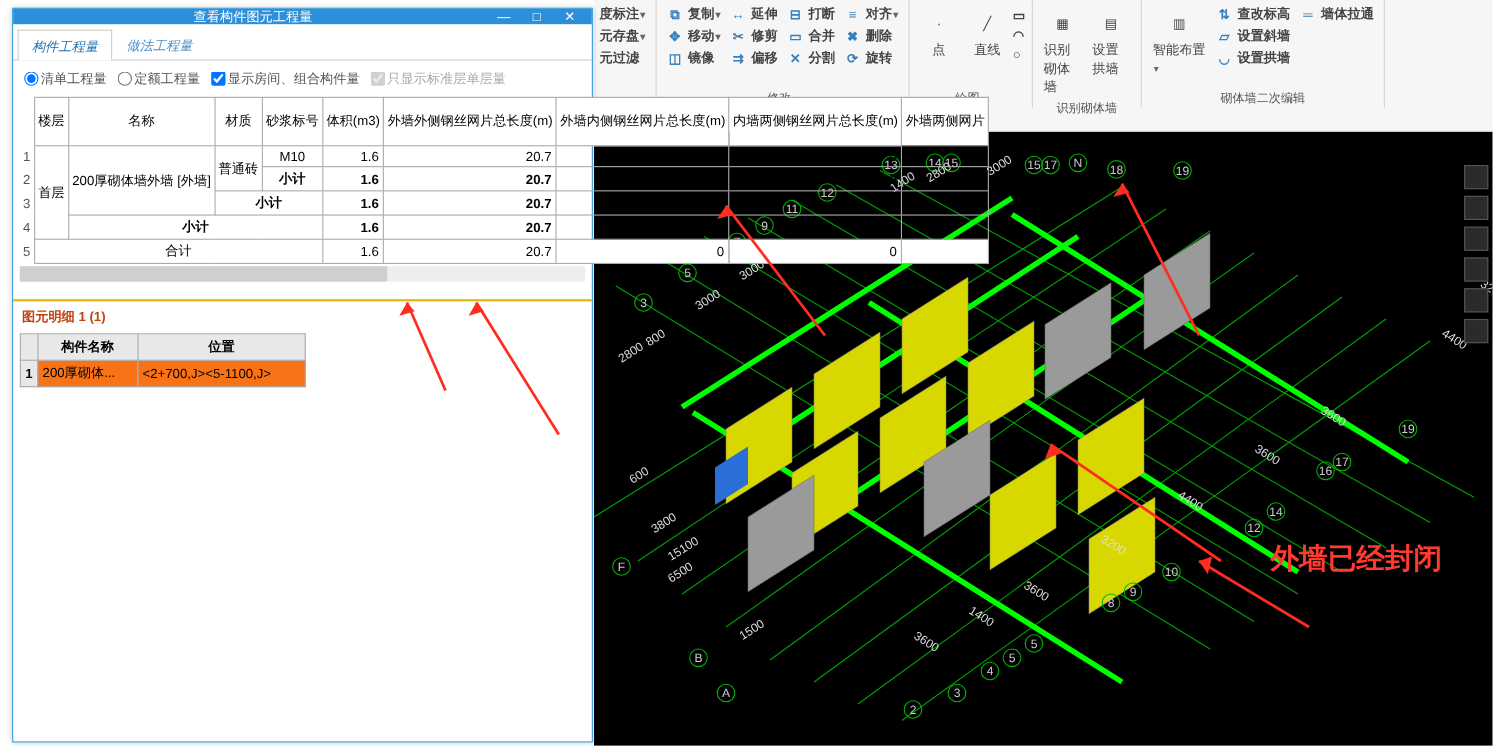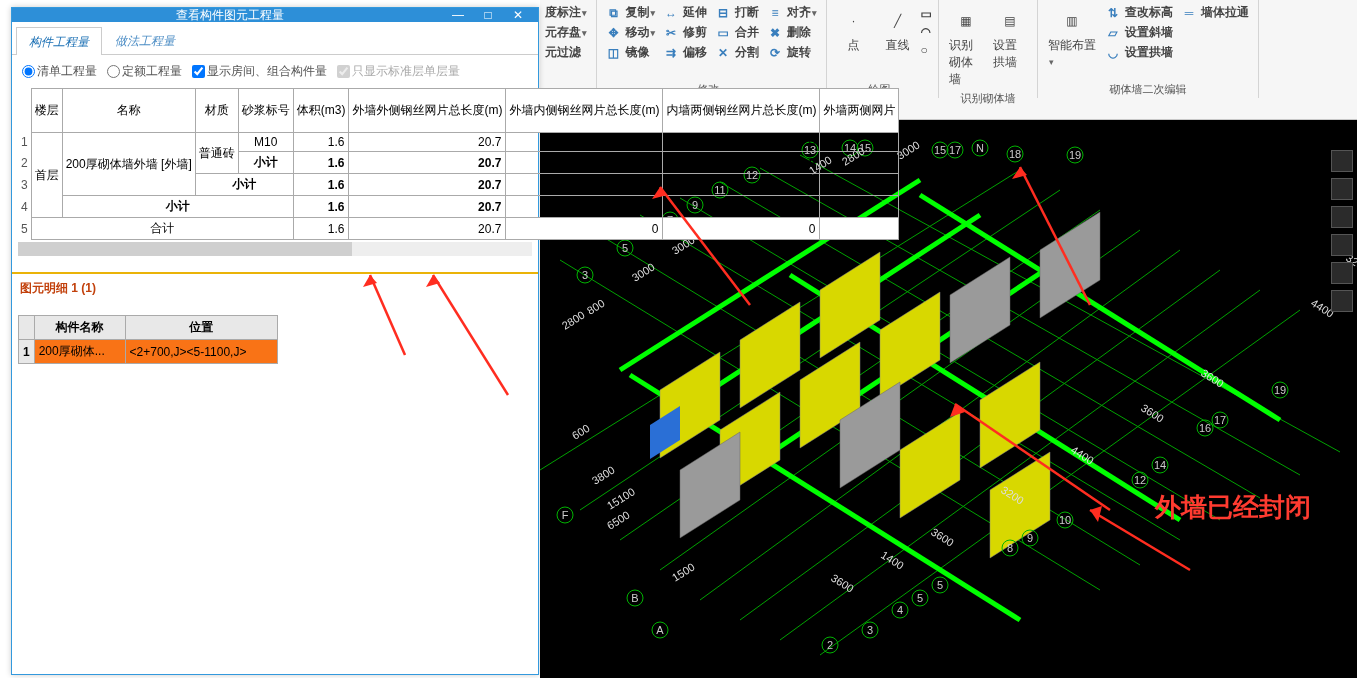--- a/index.html
+++ b/index.html
@@ -24,21 +24,21 @@
 table.qty th, table.qty td { border: 1px solid #aaa; padding: 2px 3px; text-align: center; white-space: nowrap; }
 table.qty th { background: #fff; font-weight: normal; height: 44px; }
 table.qty .num { text-align: right; padding-right: 4px; }
 table.qty .rownum { width: 14px; text-align: left; color: #555; font-size: 12px; border-top:none; border-bottom:none; border-left:none; }
 table.qty .bold { font-weight: bold; }
 table.qty .total-row td { background: #fff; }
 .scroll-stub { height: 14px; background: #eee; margin: 2px 6px 0; display:flex; }
 .scroll-stub .thumb { width: 65%; height: 100%; background: #cfcfcf; }
 
 .detail-title { padding: 6px 8px; font-size: 12px; color: #c2410c; border-top: 2px solid #eab308; margin-top: 16px; font-weight: bold; }
-table.detail { border-collapse: collapse; width: 260px; margin: 12px 6px; font-size: 12px; }
+table.detail { border-collapse: collapse; width: 260px; margin: 0 6px; font-size: 12px; }
 table.detail th, table.detail td { border: 1px solid #aaa; padding: 3px 4px; text-align: center; }
 table.detail th { background: #e8e8e8; }
 table.detail td.sel { background: #f97316; text-align: left; }
 
 
 .ribbon { position: absolute; left: 540px; top: 0; right: 0; height: 120px; background: #f6f6f6; border-bottom: 1px solid #c8c8c8; }
 .ribbon-top { height: 18px; display: flex; justify-content: flex-end; align-items: center; gap: 8px; padding-right: 10px; font-size: 11px; color: #666; }
 .search-box { width: 200px; height: 16px; border: 1px solid #ccc; font-size: 11px; padding: 0 3px; color: #aaa; background:#f6efe4; }
 .user { display:flex; align-items:center; gap:3px; color:#555; }
 .user .avatar { width:14px; height:14px; background:#bcd; }

